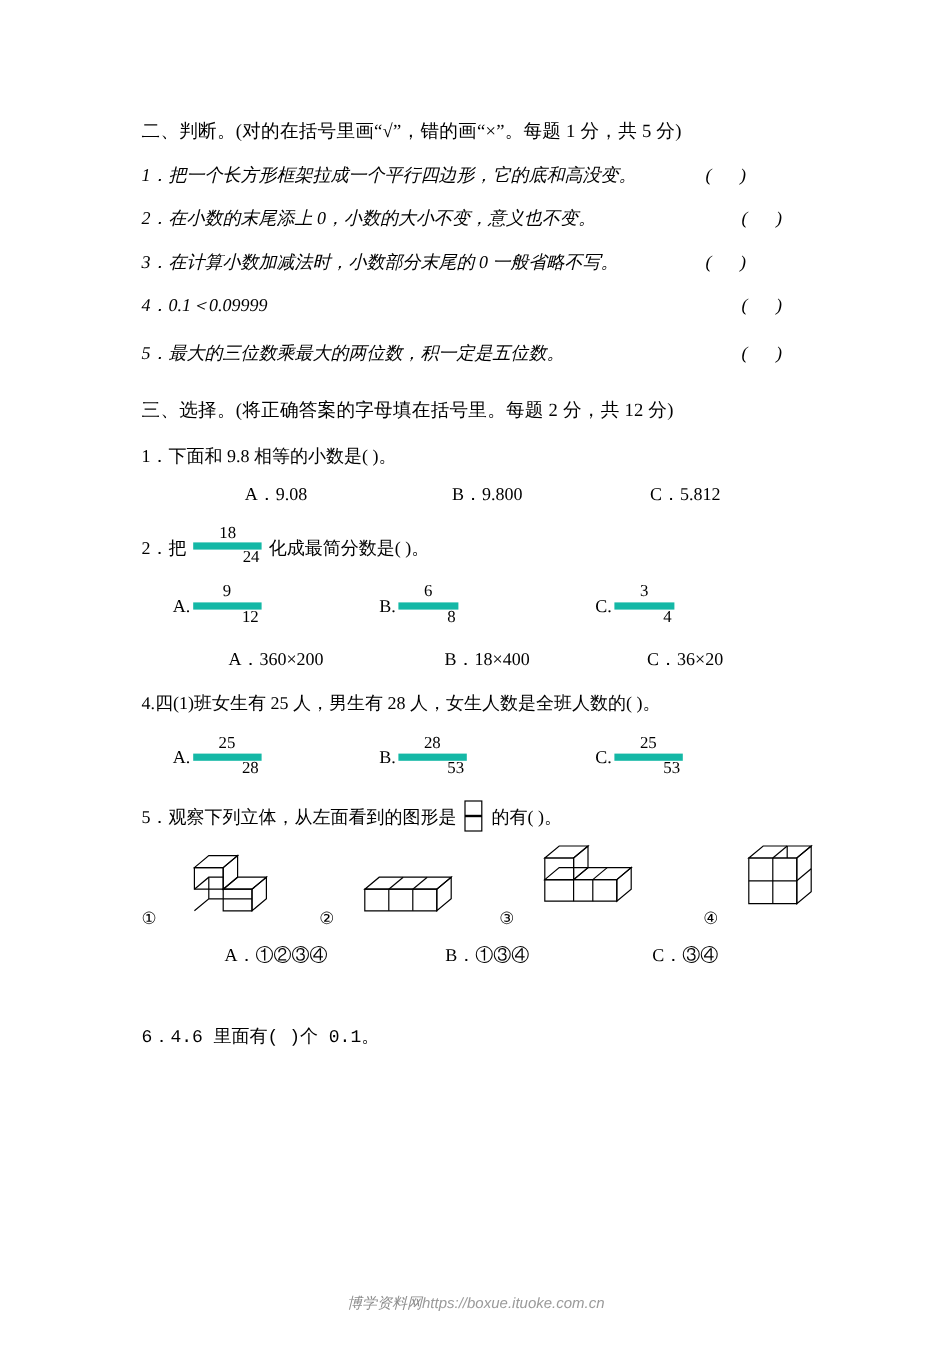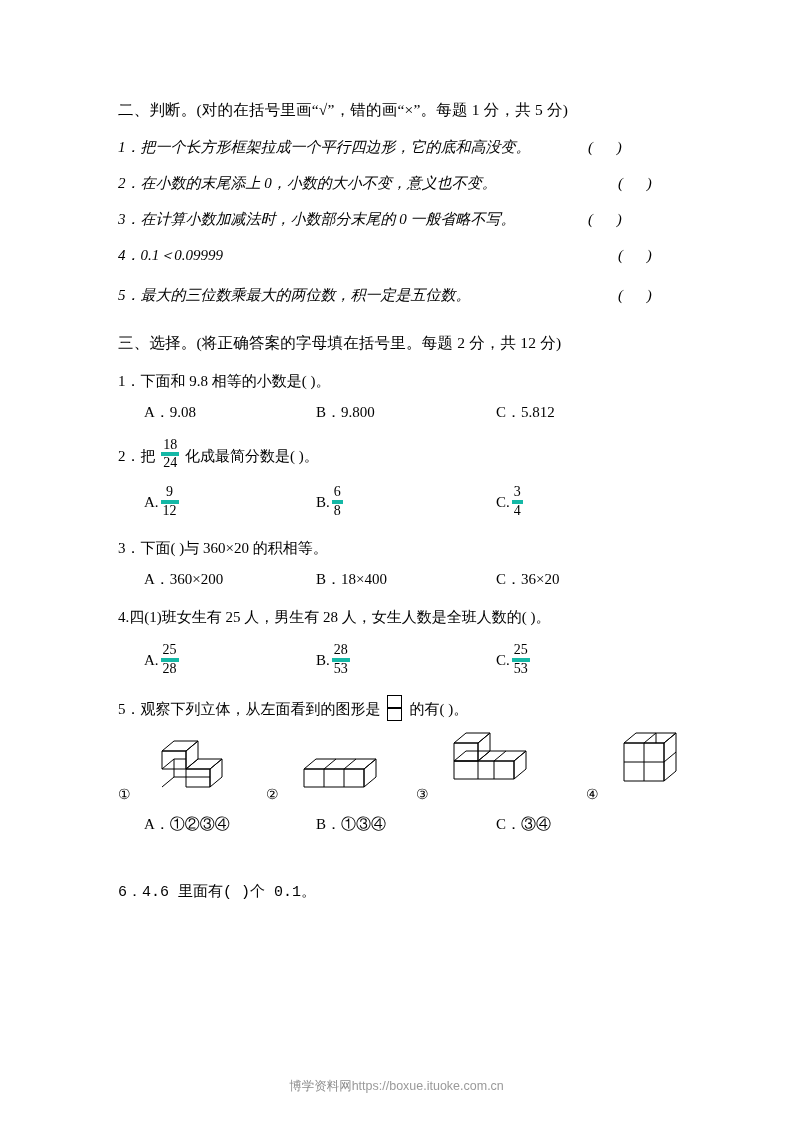--- a/index.html
+++ b/index.html
@@ -63,42 +63,44 @@
     white-space: nowrap;
   }
   .opts {
     display: flex;
     font-size: 15px;
     margin-bottom: 16px;
     padding-left: 26px;
   }
   .opts .opt {
     white-space: nowrap;
+    text-align: center;
   }
   .opt-a { width: 172px; }
   .opt-b { width: 180px; }
   .opt-c { width: 150px; }
 
   
   .frac {
     display: inline-block;
     vertical-align: -0.55em;
     text-align: center;
     margin: 0 2px;
     font-size: 14px;
     line-height: 1.05;
   }
   .frac .num {
     display: block;
     padding: 0 2px;
-    border-bottom: 4px solid #14b8a6;
+    border-bottom: 6px solid #14b8a6;
   }
   .frac .den {
     display: block;
     padding: 0 2px;
+    margin-left: 39px;
   }
   .frac-inline {
     vertical-align: -0.5em;
   }
 
   .opts-frac {
     display: flex;
     font-size: 15px;
     margin-bottom: 18px;
     padding-left: 26px;
@@ -152,20 +154,21 @@
 
   .footer {
     position: absolute;
     left: 0;
     top: 1078px;
     width: 793px;
     text-align: center;
     font-size: 12.5px;
     color: #9a9a9a;
     font-family: "Liberation Sans", sans-serif;
+    font-style: italic;
   }
   .footer .wm { color: #8e8e8e; }
 </style>
 </head>
 <body>
 
 <div class="page">
   <div class="content">
 
     <div class="section-head">二、判断。(对的在括号里画“√”，错的画“×”。每题 1 分，共 5 分)</div>
@@ -213,21 +216,20 @@
         <span>A.</span><span class="frac"><span class="num">9</span><span class="den">12</span></span>
       </span>
       <span class="opt opt-b">
         <span>B.</span><span class="frac"><span class="num">6</span><span class="den">8</span></span>
       </span>
       <span class="opt opt-c">
         <span>C.</span><span class="frac"><span class="num">3</span><span class="den">4</span></span>
       </span>
     </div>
 
-    <div class="mc-q">3．下面(        )与 360×20 的积相等。</div>
     <div class="opts">
       <span class="opt opt-a">A．360×200</span>
       <span class="opt opt-b">B．18×400</span>
       <span class="opt opt-c">C．36×20</span>
     </div>
 
     <div class="mc-q" style="margin-bottom:14px;">4.四(1)班女生有 25 人，男生有 28 人，女生人数是全班人数的(        )。</div>
     <div class="opts-frac">
       <span class="opt opt-a">
         <span>A.</span><span class="frac"><span class="num">25</span><span class="den">28</span></span>

